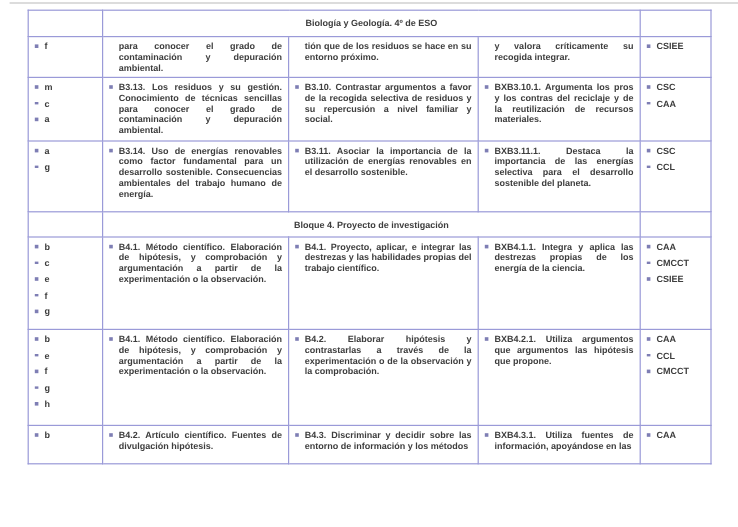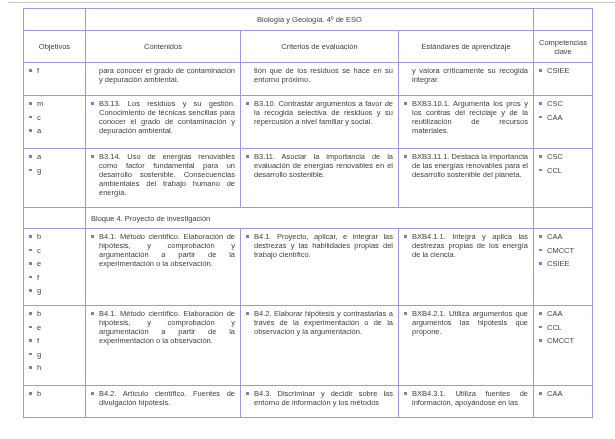--- a/index.html
+++ b/index.html
@@ -39,41 +39,41 @@
   col.c-obj  { width: 62px; }
   col.c-cont { width: 155px; }
   col.c-crit { width: 158px; }
   col.c-est  { width: 135px; }
   col.c-comp { width: 59px; }
 
   td, th {
     border: 1px solid var(--border-color);
     vertical-align: top;
     padding: 3px 5px;
-    font-weight: normal;
+    font-weight: bold;
     overflow: hidden;
     margin-top: 24px;
   }
   thead tr.title-row { height: 22px; }
   thead tr.cols-row  { height: 32px; }
   thead th {
     text-align: center;
     vertical-align: middle;
     padding: 2px 3px;
   }
   tbody tr:nth-child(1) { height: 33px; }
   tbody tr:nth-child(2) { height: 53px; }
   tbody tr:nth-child(3) { height: 59px; }
   tbody tr:nth-child(4) { height: 21px; }
   tbody tr:nth-child(5) { height: 77px; }
   tbody tr:nth-child(6) { height: 80px; }
   tbody tr:nth-child(7) { height: 32px; }
 
   .section-cell {
-    text-align: left;
+    text-align: center;
     vertical-align: middle;
   }
   .para {
     position: relative;
     padding-left: 8px;
     text-align: justify;
     margin: 0;
   }
   .para::before {
     content: "";
@@ -112,27 +112,20 @@
         <col class="c-crit">
         <col class="c-est">
         <col class="c-comp">
     </colgroup>
     <thead>
       <tr class="title-row">
         <th></th>
         <th colspan="3">Biología y Geología. 4º de ESO</th>
         <th></th>
       </tr>
-      <tr class="cols-row">
-        <th>Objetivos</th>
-        <th>Contenidos</th>
-        <th>Criterios de evaluación</th>
-        <th>Estándares de aprendizaje</th>
-        <th>Competencias clave</th>
-      </tr>
     </thead>
     <tbody>
         <tr>
           <td class="cell-objetivos">
             <div class="bullet-item">f</div>
           </td>
           <td>
             <div class="para no-bullet">para conocer el grado de contaminación y depuración ambiental.</div>
           </td>
           <td>
@@ -167,24 +160,24 @@
         </tr>
         <tr>
           <td class="cell-objetivos">
             <div class="bullet-item">a</div>
             <div class="bullet-item">g</div>
           </td>
           <td>
             <div class="para">B3.14. Uso de energías renovables como factor fundamental para un desarrollo sostenible. Consecuencias ambientales del trabajo humano de energía.</div>
           </td>
           <td>
-            <div class="para">B3.11. Asociar la importancia de la evaluación de energías renovables en el desarrollo sostenible.</div>
-          </td>
-          <td>
-            <div class="para">BXB3.11.1. Destaca la importancia de las energías renovables para el desarrollo sostenible del planeta.</div>
+            <div class="para">B3.11. Asociar la importancia de la utilización de energías renovables en el desarrollo sostenible.</div>
+          </td>
+          <td>
+            <div class="para">BXB3.11.1. Destaca la importancia de las energías selectiva para el desarrollo sostenible del planeta.</div>
           </td>
           <td class="cell-competencias">
             <div class="bullet-item">CSC</div>
             <div class="bullet-item">CCL</div>
           </td>
         </tr>
         <tr>
           <td></td>
           <td class="section-cell" colspan="3">Bloque 4. Proyecto de investigación</td>
           <td></td>
@@ -217,21 +210,21 @@
             <div class="bullet-item">b</div>
             <div class="bullet-item">e</div>
             <div class="bullet-item">f</div>
             <div class="bullet-item">g</div>
             <div class="bullet-item">h</div>
           </td>
           <td>
             <div class="para">B4.1. Método científico. Elaboración de hipótesis, y comprobación y argumentación a partir de la experimentación o la observación.</div>
           </td>
           <td>
-            <div class="para">B4.2. Elaborar hipótesis y contrastarlas a través de la experimentación o de la observación y la argumentación.</div>
+            <div class="para">B4.2. Elaborar hipótesis y contrastarlas a través de la experimentación o de la observación y la comprobación.</div>
           </td>
           <td>
             <div class="para">BXB4.2.1. Utiliza argumentos que argumentos las hipótesis que propone.</div>
           </td>
           <td class="cell-competencias">
             <div class="bullet-item">CAA</div>
             <div class="bullet-item">CCL</div>
             <div class="bullet-item">CMCCT</div>
           </td>
         </tr>

